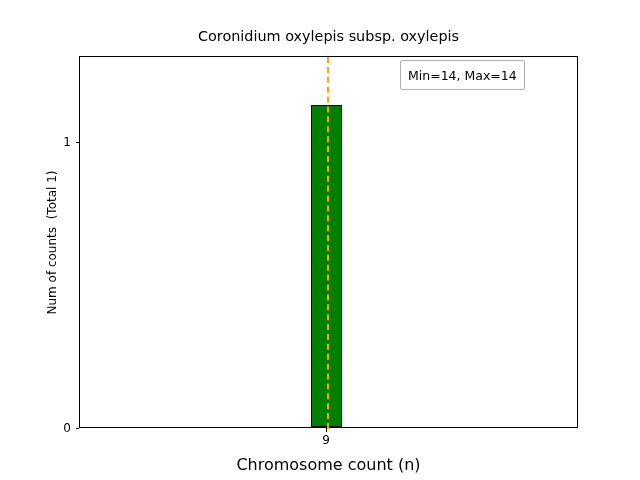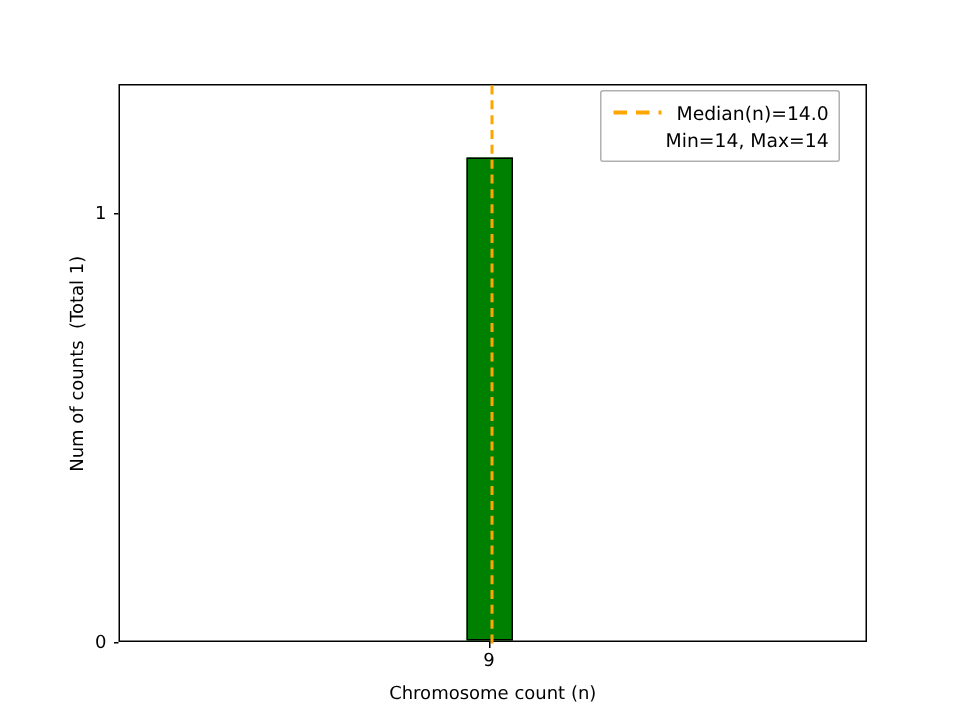--- a/index.html
+++ b/index.html
@@ -86,21 +86,21 @@
     white-space: nowrap;
   }
 
   
   #xlabel {
     position: absolute;
     left: 79px;
     top: 455px;
     width: 499px;
     text-align: center;
-    font-size: 12px;
+    font-size: 16px;
     color: #000000;
     white-space: nowrap;
   }
   #ylabel {
     position: absolute;
     left: -134px;
     top: 235px;
     width: 372px;
     text-align: center;
     font-size: 12px;
@@ -139,20 +139,21 @@
     color: #000000;
     white-space: nowrap;
   }
   .legend-row.continuation { justify-content: flex-end; }
 </style>
 </head>
 <body>
 
 <div id="figure">
 
+  <div id="chart-title">Coronidium oxylepis subsp. oxylepis</div>
 
   <div id="plot-area">
 
     <div class="bar" style="left:231px; width:31px; bottom:0px; height:322px;"></div>
 
     <div id="median-line" style="left:246.5px; top:0px; height:372px;"></div>
   </div>
 
   <div class="tick-mark-x" style="left:325.5px; top:428px;"></div>
   <div class="tick-label-x" style="left:326px; top:433px;">9</div>
@@ -161,26 +162,18 @@
   <div class="tick-label-y" style="left:52px; top:428px; width:19px;">0</div>
 
   <div class="tick-mark-y" style="left:75.5px; top:142px;"></div>
   <div class="tick-label-y" style="left:52px; top:142px; width:19px;">1</div>
 
   <div id="xlabel">Chromosome count (n)</div>
 
   <div id="ylabel"><span>Num of counts</span><span>  </span><span>(Total 1)</span></div>
 
   <div id="legend">
-    <div class="legend-row">
-      <span class="legend-swatch">
-        <svg width="34" height="12" viewBox="0 0 34 12">
-          <line x1="1" y1="6" x2="33" y2="6" stroke="#FFA500" stroke-width="2.6" stroke-dasharray="9,6" stroke-linecap="butt"></line>
-        </svg>
-      </span>
-      <span class="legend-text">Median(n)=14.0</span>
-    </div>
     <div class="legend-row continuation">
       <span class="legend-text">Min=14, Max=14</span>
     </div>
   </div>
 
 </div>
 
 </body></html>

